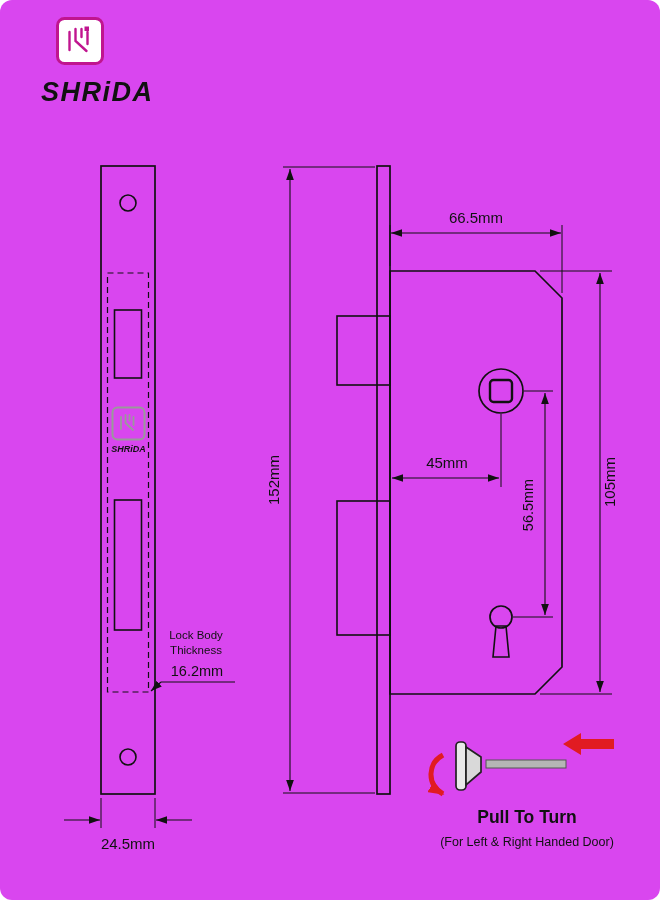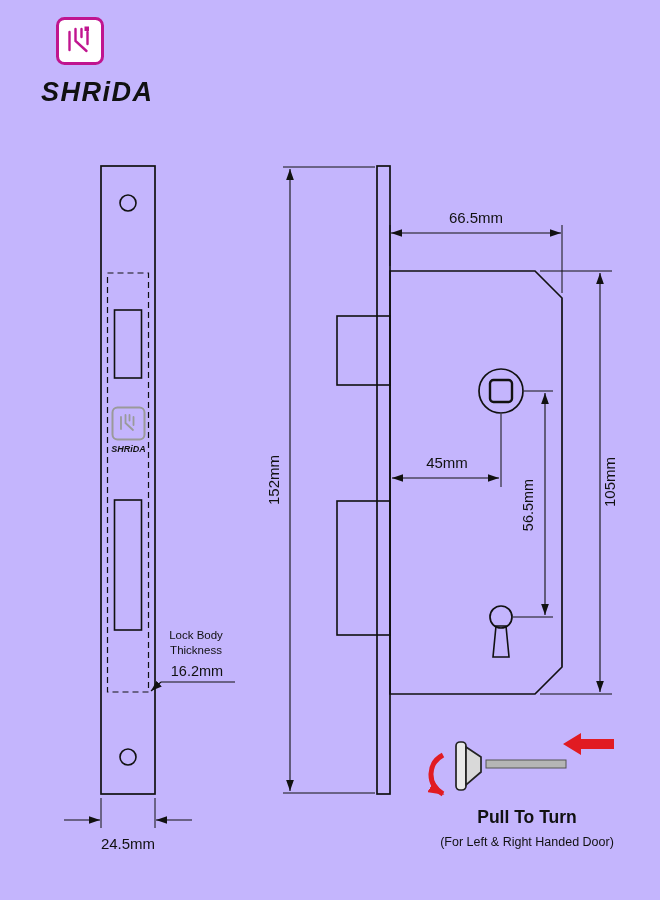--- a/index.html
+++ b/index.html
@@ -1,17 +1,17 @@
 <!DOCTYPE html>
 <html><head>
 <meta charset="utf-8">
 <style>
   html,body{margin:0;padding:0;background:#ffffff;}
   body{font-family:"Liberation Sans",sans-serif;}
-  .page{position:relative;width:660px;height:900px;background:#c4b5fd;overflow:hidden;}
+  .page{position:relative;width:660px;height:900px;background:#d946ef;overflow:hidden;border-radius:12px;}
   svg{display:block;}
   text{fill:#111;}
   .dim-text{font-size:15px;}
   .dim-text-sm{font-size:14.5px;}
   .note-text{font-size:11.5px;}
   .brand-text{font-size:27px;font-weight:bold;font-style:italic;letter-spacing:1.5px;}
   .wm-text{font-size:9px;font-weight:bold;font-style:italic;}
   .ptt-title{font-size:17.5px;font-weight:bold;}
   .ptt-sub{font-size:12.5px;}
 </style>

